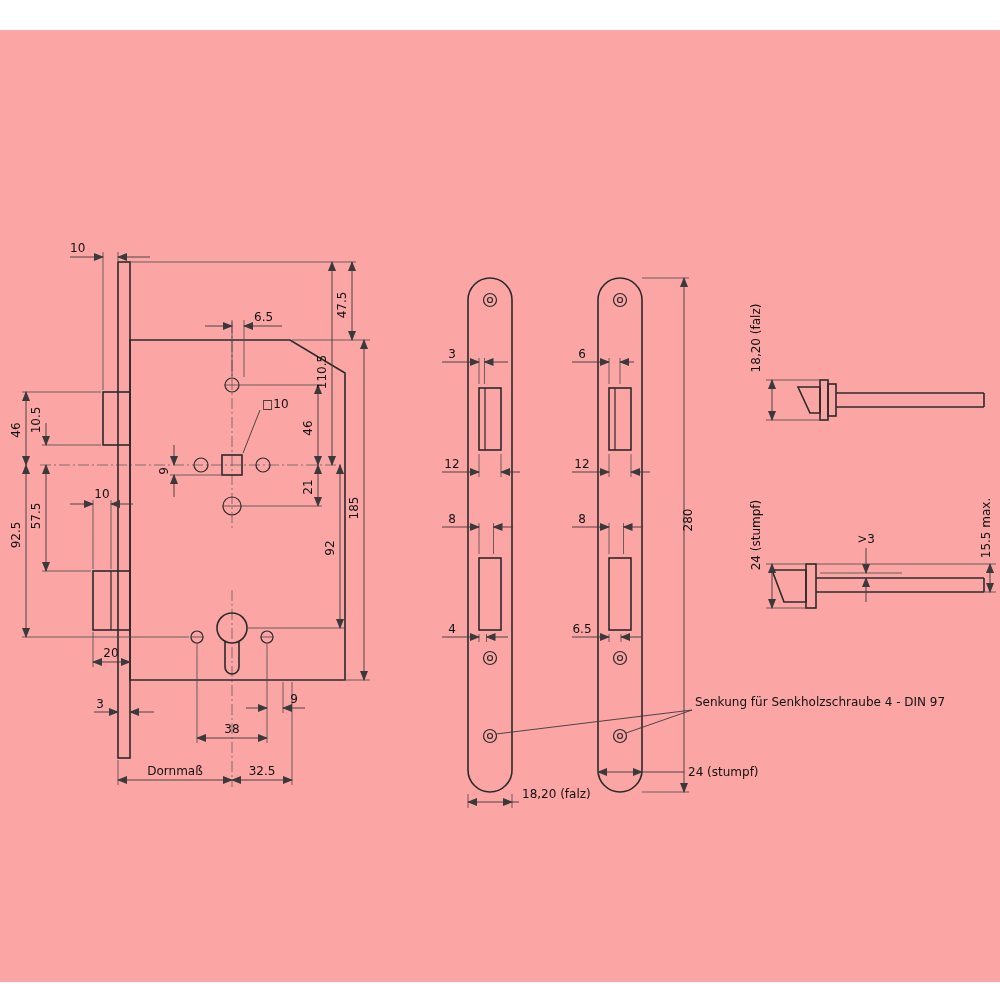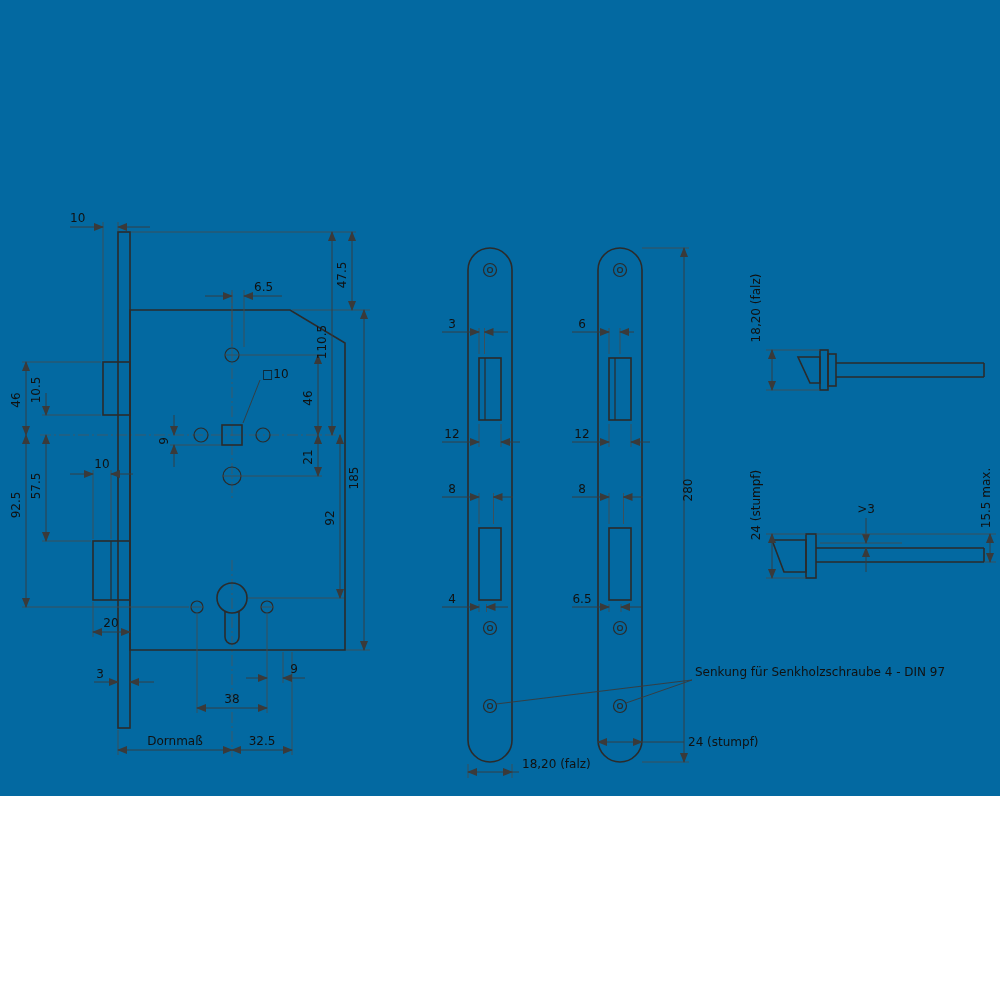--- a/index.html
+++ b/index.html
@@ -1,16 +1,16 @@
 <!DOCTYPE html>
 <html><head>
 <meta charset="utf-8">
 <style>
   html,body{margin:0;padding:0;background:#ffffff;}
-  .stage{position:relative;width:1000px;height:796px;background:#0369a1;overflow:hidden;}
+  .stage{position:relative;width:1000px;height:952px;background:#fca5a5;overflow:hidden;margin-top:30px;}
   svg{display:block;}
   .obj{fill:none;stroke:#2b2b2b;stroke-width:1.6;stroke-linejoin:miter;}
   .obj2{fill:none;stroke:#2b2b2b;stroke-width:1.2;}
   .dim{fill:none;stroke:#3a3a3a;stroke-width:0.9;}
   .ext{fill:none;stroke:#4a4a4a;stroke-width:0.8;}
   .cl{fill:none;stroke:#555;stroke-width:0.7;stroke-dasharray:11 3 2 3;}
   text{font-family:"DejaVu Sans","Liberation Sans",sans-serif;font-size:12px;fill:#111;}
 </style>
 </head>
 <body>

